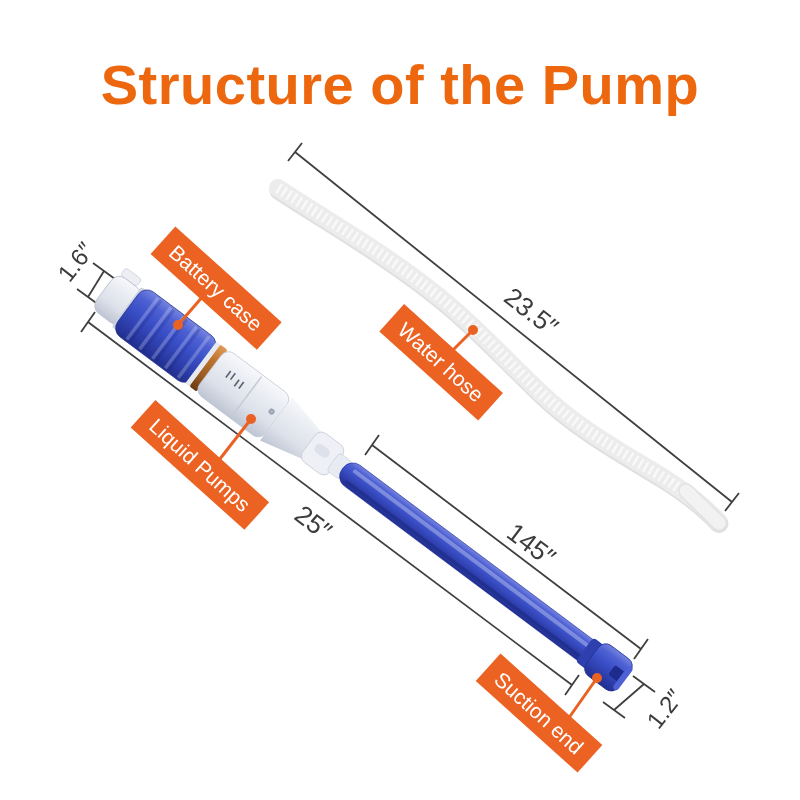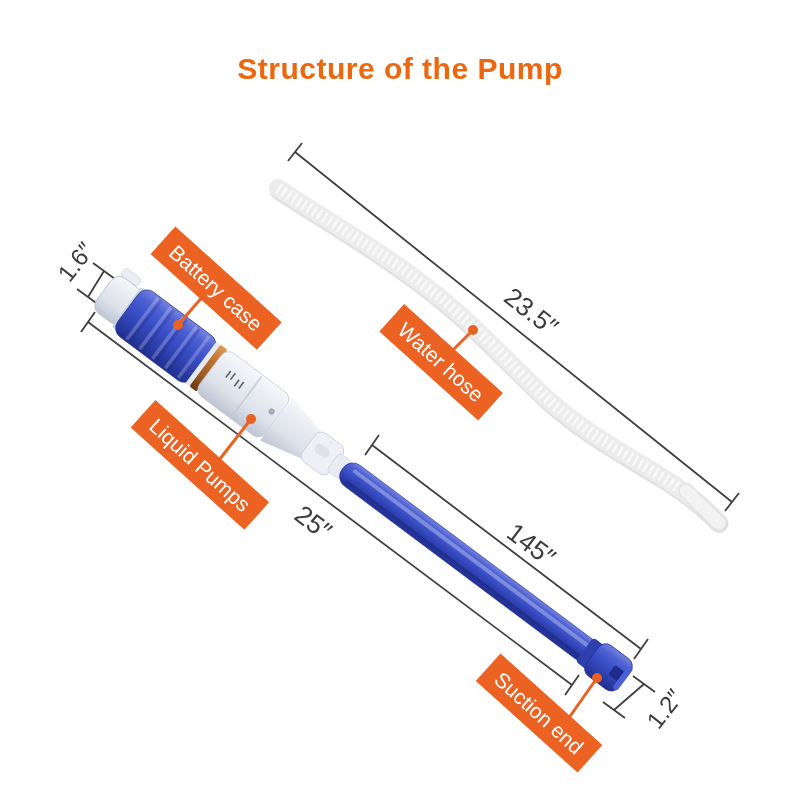--- a/index.html
+++ b/index.html
@@ -3,21 +3,21 @@
 <meta charset="utf-8">
 <style>
   html,body{margin:0;padding:0;}
   body{
     width:800px;height:800px;position:relative;background:#ffffff;
     font-family:"Liberation Sans", sans-serif;overflow:hidden;
   }
   .stage{position:absolute;left:0;top:0;width:800px;height:800px;}
   .title{
     position:absolute;left:0;top:52px;width:800px;text-align:center;
-    font-size:30px;font-weight:700;color:#ed670e;letter-spacing:0.5px;
+    font-size:56px;font-weight:700;color:#ed670e;letter-spacing:0.5px;
   }
   svg.layer{position:absolute;left:0;top:0;}
   .callout{
     position:absolute;background:#eb6223;color:#ffffff;
     font-size:21px;line-height:1;padding:8px 13px;white-space:nowrap;
     transform:translate(-50%,-50%) rotate(42deg);
   }
   .dim{
     position:absolute;color:#3c3c3c;font-size:26px;white-space:nowrap;
     transform:translate(-50%,-50%) rotate(37deg);

